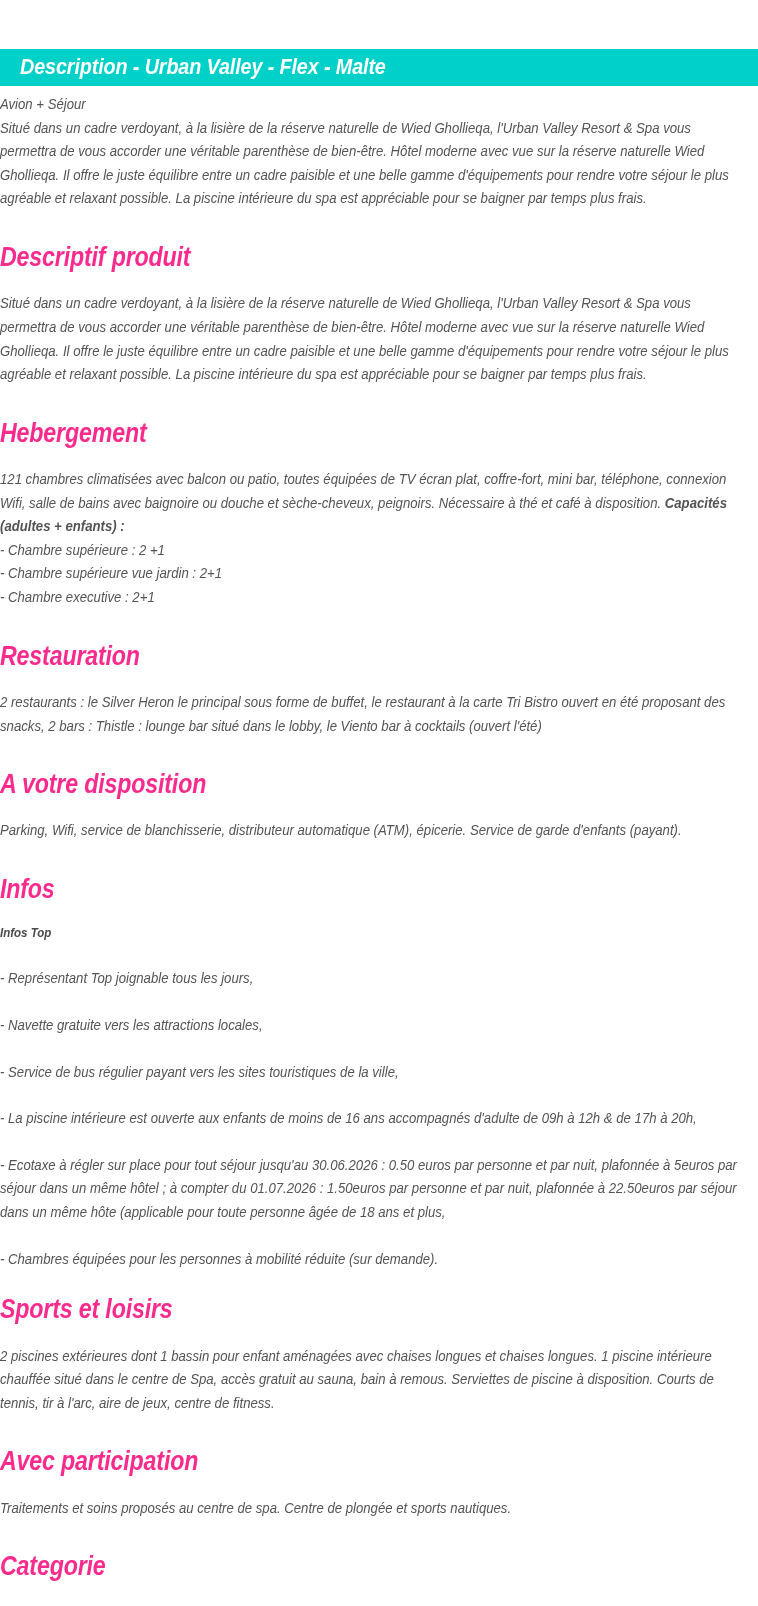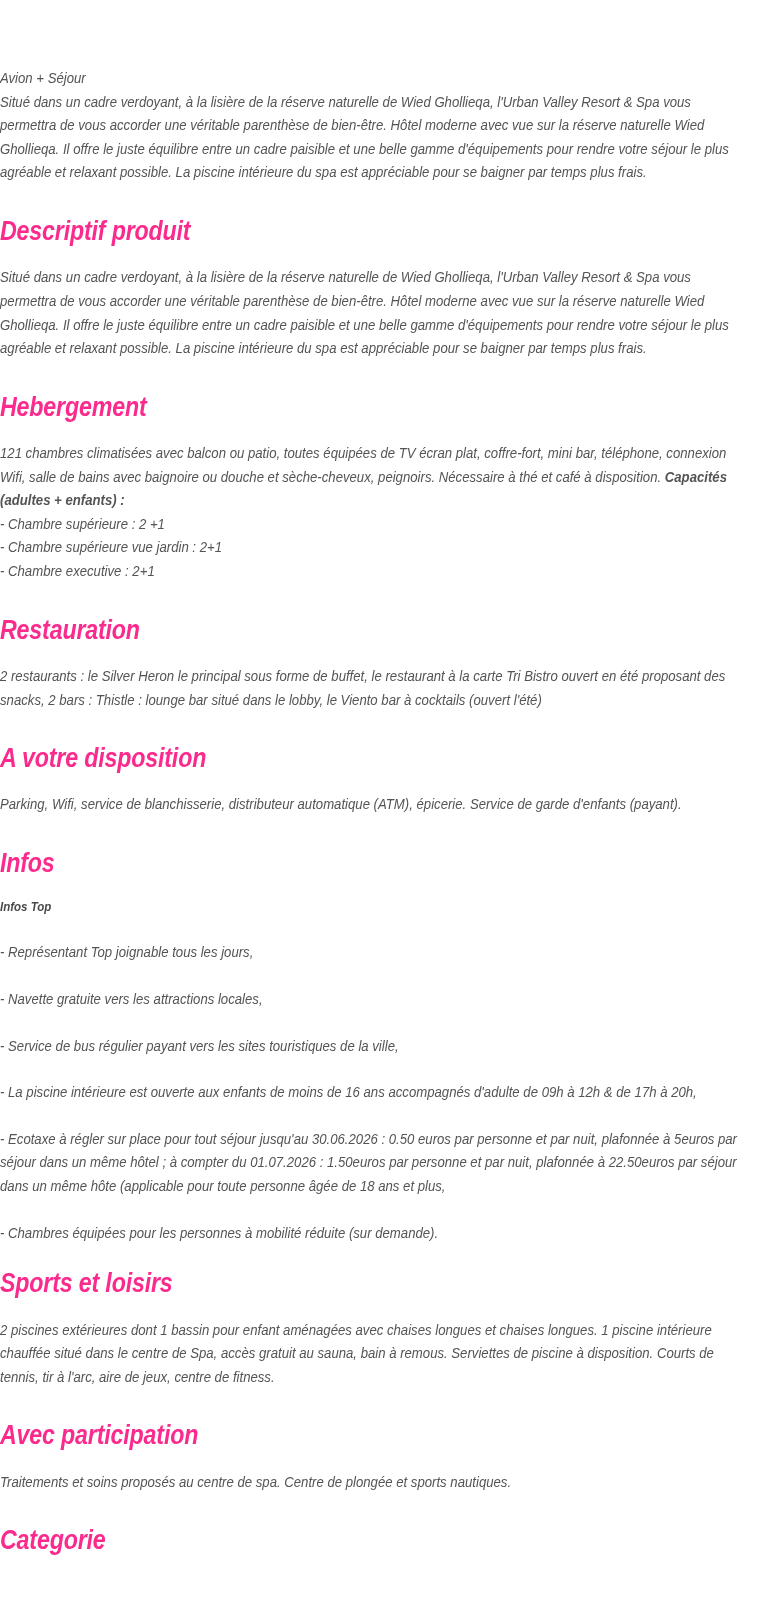--- a/index.html
+++ b/index.html
@@ -102,38 +102,41 @@
     font-size: 15.4px;
     font-style: italic;
     line-height: 23.6px;
     margin: 0;
     transform: scaleX(0.855);
     transform-origin: left top;
     width: 116.9%;
   }
 
   
-  .blk-intro-label { margin-top: 17px; }
+  .blk-intro-label { margin-top: 6px; }
   .blk-intro-para  { margin-top: 0px; }
 
   .sec-gap-lg   { height: 33px; }
   .sec-gap-md   { height: 25px; }
   .head-to-body { height: 20px; }
   .bullet-gap   { height: 23px; }
 
   .infos-bullets .bullet-line { margin-bottom: 23px; }
   .infos-bullets .bullet-line:last-child { margin-bottom: 0; }
 </style>
 </head>
 <body>
 
 <div class="page">
 
   <div class="header-spacer"></div>
 
+  <div class="title-bar">
+    <span class="title-text">Description - Urban Valley - Flex - Malte</span>
+  </div>
 
   <div class="content">
 
     <div class="blk-intro-label">
       <div class="body-text">Avion + Séjour</div>
       <div class="body-text blk-intro-para">Situé dans un cadre verdoyant, à la lisière de la réserve naturelle de Wied Ghollieqa, l'Urban Valley Resort &amp; Spa vous permettra de vous accorder une véritable parenthèse de bien-être. Hôtel moderne avec vue sur la réserve naturelle Wied Ghollieqa. Il offre le juste équilibre entre un cadre paisible et une belle gamme d'équipements pour rendre votre séjour le plus agréable et relaxant possible. La piscine intérieure du spa est appréciable pour se baigner par temps plus frais.</div>
     </div>
 
     <div class="sec-gap-lg"></div>
     <h2 class="section-heading">Descriptif produit</h2>

